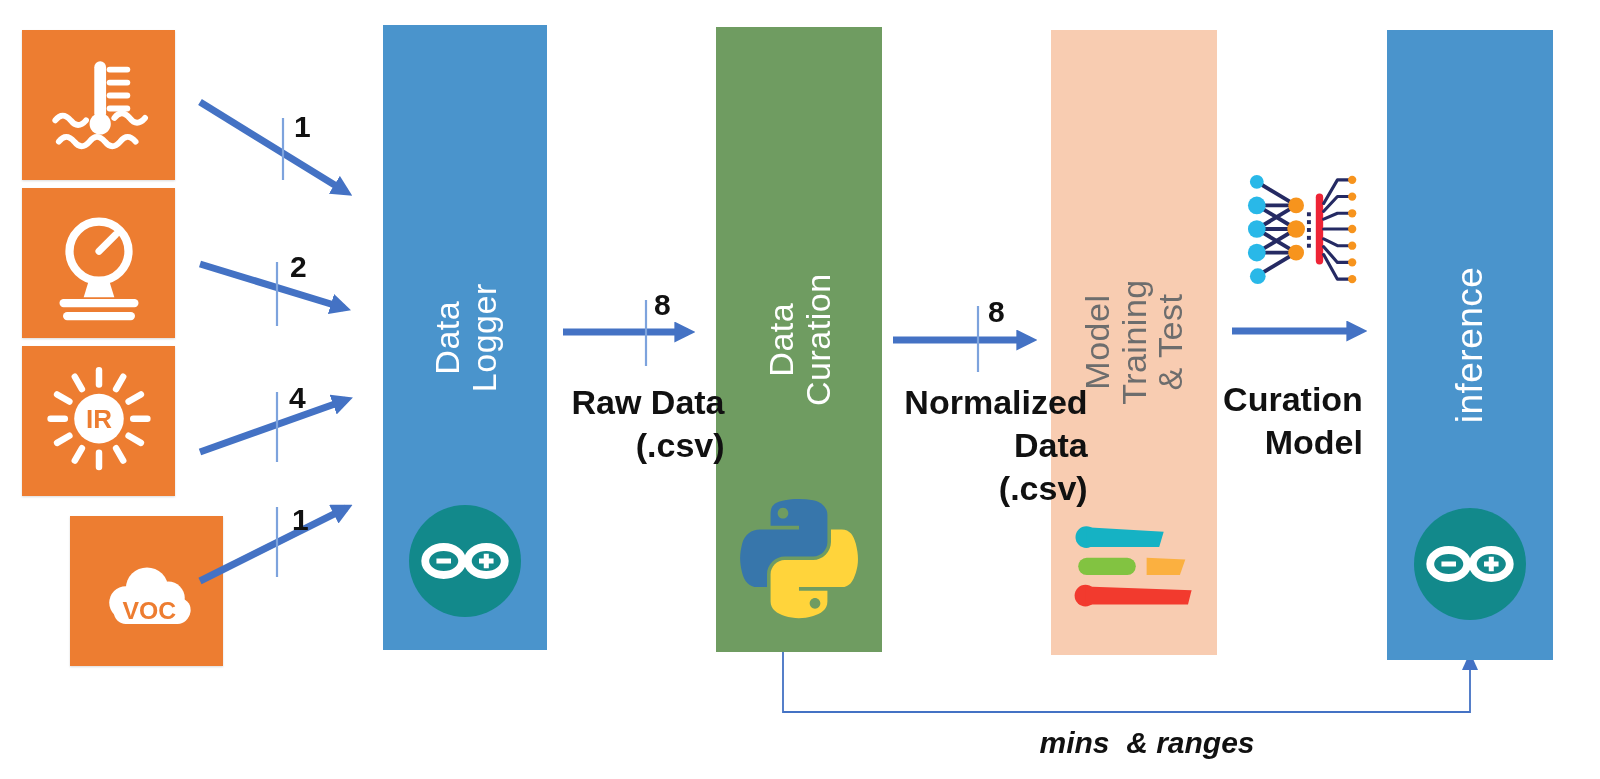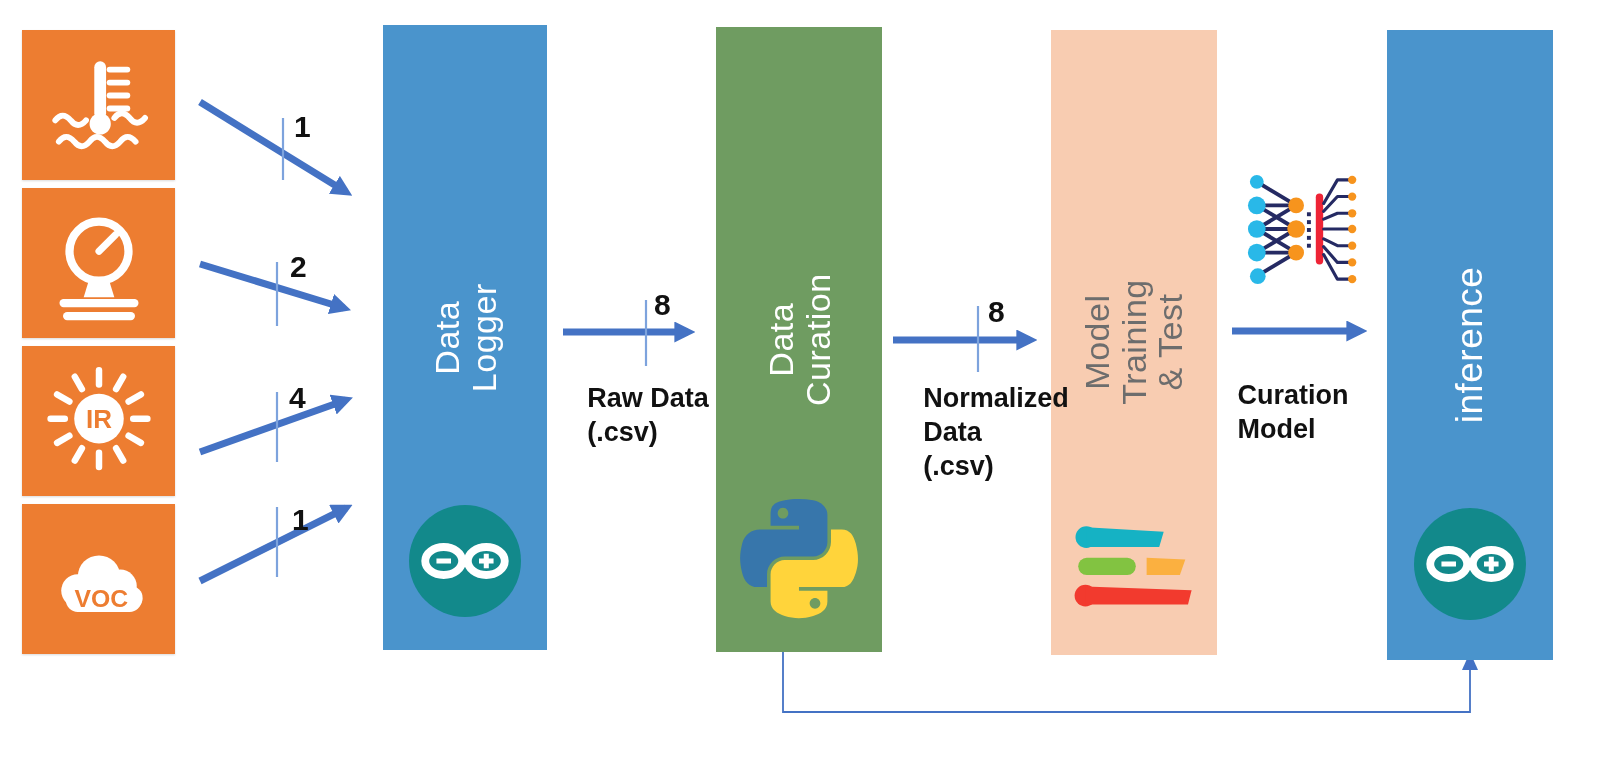--- a/index.html
+++ b/index.html
@@ -26,22 +26,22 @@
   .stage .rot.gray { color:#6d6d6d; }
   .stage .rot.big { font-size:37px; }
   .stage-icon { position:absolute; left:50%; transform:translateX(-50%); }
   
   .overlay { position:absolute; left:0; top:0; width:1600px; height:779px; pointer-events:none; }
   
   .num {
     position:absolute; font-size:30px; font-weight:600; color:#111111;
   }
   .caption {
-    position:absolute; transform:translateX(-50%); text-align:left;
-    font-size:27px; font-weight:600; color:#111111; line-height:1.26; white-space:nowrap;
+    position:absolute; transform:translateX(-50%); text-align:right;
+    font-size:34px; font-weight:600; color:#111111; line-height:1.26; white-space:nowrap;
   }
   .feedback-label {
     position:absolute; transform:translateX(-50%); font-size:30px; font-weight:600;
     font-style:italic; color:#111111; white-space:pre;
   }
 </style>
 </head>
 <body>
 
 <div class="canvas">
@@ -88,21 +88,21 @@
         <line x1="21" y1="48" x2="9" y2="48"></line>
         <line x1="24.9" y1="33.5" x2="14.5" y2="27.5"></line>
         <line x1="35.5" y1="22.9" x2="29.5" y2="12.5"></line>
         <line x1="50" y1="19" x2="50" y2="7"></line>
         <line x1="64.5" y1="22.9" x2="70.5" y2="12.5"></line>
         <line x1="75.1" y1="33.5" x2="85.5" y2="27.5"></line>
       </g>
     </svg>
   </div>
 
-  <div class="tile" style="top:504px;">
+  <div class="tile" style="top:516px;margin-left:48px;">
     <svg viewBox="0 0 100 100">
       <circle cx="32" cy="60" r="14" fill="#ffffff"></circle>
       <circle cx="50" cy="48" r="18" fill="#ffffff"></circle>
       <circle cx="68" cy="56" r="14" fill="#ffffff"></circle>
       <circle cx="77" cy="66" r="10" fill="#ffffff"></circle>
       <rect x="22" y="58" width="64" height="20" rx="10" fill="#ffffff"></rect>
       <text x="52" y="74" font-size="21" font-weight="bold" fill="#ed7d31" text-anchor="middle">VOC</text>
     </svg>
   </div>
 
@@ -263,14 +263,15 @@
   <div class="caption" style="left:996px; top:381px;">
     <div>Normalized</div>
     <div>Data</div>
     <div>(.csv)</div>
   </div>
   <div class="caption" style="left:1293px; top:378px;">
     <div>Curation</div>
     <div>Model</div>
   </div>
 
+  <div class="feedback-label" style="left:1147px; top:726px;">mins  &amp; ranges</div>
 
 </div>
 
 </body></html>

